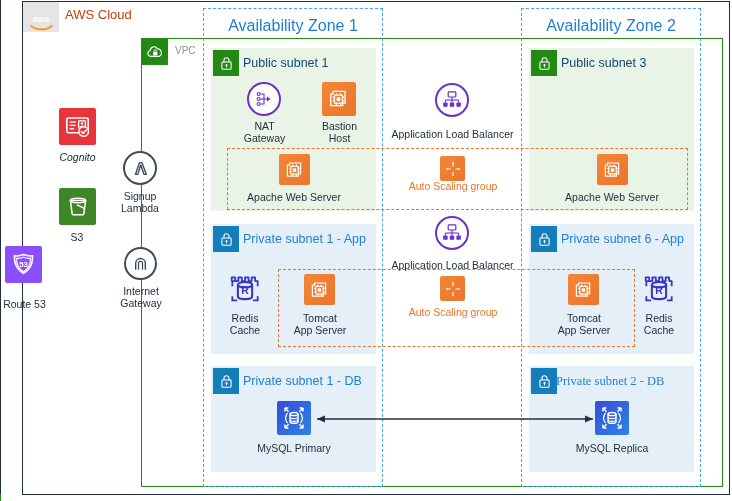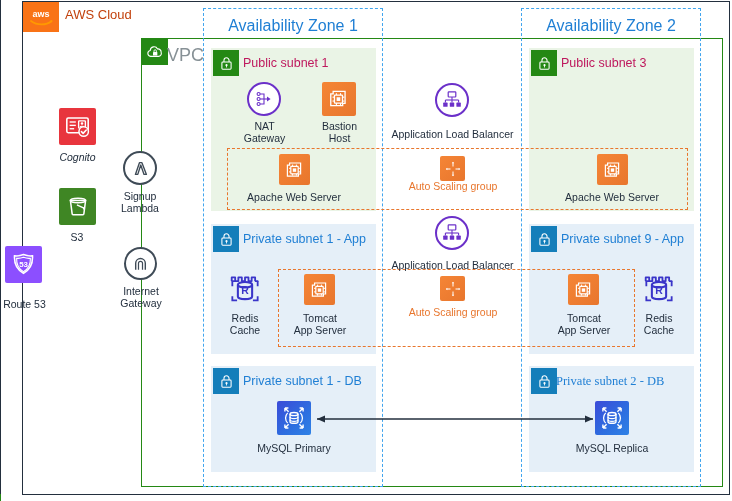--- a/index.html
+++ b/index.html
@@ -3,44 +3,44 @@
 <meta charset="utf-8">
 <style>
   html,body{margin:0;padding:0;background:#ffffff;}
   body{width:732px;height:501px;position:relative;overflow:hidden;
        font-family:"Liberation Sans","DejaVu Sans",sans-serif;color:#232f3e;}
   .abs{position:absolute;}
   .lbl{position:absolute;text-align:center;line-height:1.15;white-space:nowrap;}
 
   
   #aws-cloud-box{left:22px;top:1px;width:708px;height:494px;border:1px solid #232f3e;box-sizing:border-box;}
-  #aws-logo{left:23px;top:2px;width:36px;height:30px;background:#f97316;display:flex;align-items:center;justify-content:center;}
+  #aws-logo{left:23px;top:2px;width:36px;height:30px;background:#e5e5e5;display:flex;align-items:flex-end;justify-content:center;}
   #aws-logo svg{display:block;}
   #aws-cloud-title{left:65px;top:7px;font-size:13px;color:#c2410c;}
 
   #vpc-box{left:141px;top:38px;width:582px;height:449px;border:1.4px solid #248814;box-sizing:border-box;}
   #vpc-icon{left:142px;top:39px;width:26px;height:26px;background:#248814;display:flex;align-items:center;justify-content:center;}
-  #vpc-title{left:167px;top:45px;font-size:18px;color:#879196;}
+  #vpc-title{left:175px;top:45px;font-size:10px;color:#879196;}
 
   .az-box{border:1.6px dashed #41a5ee;box-sizing:border-box;background:transparent;}
   #az1-box{left:203px;top:8px;width:180px;height:479px;}
   #az2-box{left:521px;top:8px;width:180px;height:479px;}
   .az-title{position:absolute;top:17px;width:180px;text-align:center;font-size:16px;color:#1f7fd4;}
   #az1-title{left:203px;}
   #az2-title{left:521px;}
 
   
   .subnet{position:absolute;box-sizing:border-box;}
   .subnet.public{background:#eaf4e6;}
   .subnet.private{background:#e5eff8;}
   .subnet-ico{position:absolute;width:26px;height:26px;display:flex;align-items:center;justify-content:center;}
   .subnet-ico.green{background:#248814;}
   .subnet-ico.blue{background:#147eba;}
   .subnet-title{position:absolute;font-size:12.5px;white-space:nowrap;}
-  .subnet-title.green{color:#be185d;}
+  .subnet-title.green{color:#0c4a6e;}
   .subnet-title.blue{color:#1f7fd4;}
 
   #pub1{left:211px;top:48px;width:165px;height:163px;}
   #pub2{left:529px;top:48px;width:165px;height:163px;}
   #priv1app{left:211px;top:224px;width:165px;height:130px;}
   #priv2app{left:529px;top:224px;width:165px;height:130px;}
   #priv1db{left:211px;top:366px;width:165px;height:106px;}
   #priv2db{left:529px;top:366px;width:165px;height:106px;}
 
   
@@ -306,21 +306,21 @@
 
 <div class="subnet private" id="priv2app"></div>
 <div class="subnet-ico blue" style="left:531px;top:226px;">
   <svg width="17" height="17" viewBox="0 0 24 24">
     <rect x="5.5" y="10" width="13" height="10" rx="1.2" fill="none" stroke="#fff" stroke-width="1.5"></rect>
     <path d="M8.4 10 V7.6 a3.6 3.6 0 0 1 7.2 0 V10" fill="none" stroke="#fff" stroke-width="1.5"></path>
     <circle cx="12" cy="14.3" r="1.5" fill="#fff"></circle>
     <rect x="11.4" y="14.6" width="1.2" height="3" fill="#fff"></rect>
   </svg>
 </div>
-<div class="subnet-title blue" style="left:561px;top:232px;">Private subnet 9 - App</div>
+<div class="subnet-title blue" style="left:561px;top:232px;">Private subnet 6 - App</div>
 
 <div class="plainico" style="left:640px;top:270px;width:38px;height:38px;">
   <svg width="38" height="38" viewBox="0 0 24 24">
     <path d="M3.6 7 v-2.3 h2.2 v2.3 h2 v-2.3 h2.2 v2.3 h2 v-2.3 h2.2 v2.3 h2 v-2.3 h2.2 v2.3" fill="none" stroke="#3a35c9" stroke-width="1.15" stroke-linejoin="round"></path>
     <path d="M3.6 7 h2.2 M18.2 7 h2.2" stroke="#3a35c9" stroke-width="1.15"></path>
     <path d="M4 6.9 v3.4 M20 6.9 v3.4" stroke="#3a35c9" stroke-width="1.15"></path>
     <path d="M4 16.6 v2.6 h3 M20 16.6 v2.6 h-3" fill="none" stroke="#3a35c9" stroke-width="1.15"></path>
     <ellipse cx="12" cy="9.3" rx="4.5" ry="1.7" fill="none" stroke="#3a35c9" stroke-width="1.3"></ellipse>
     <path d="M7.5 9.3 v7.4 a4.5 1.7 0 0 0 9 0 v-7.4" fill="none" stroke="#3a35c9" stroke-width="1.3"></path>
     <text x="12" y="15.4" font-family="Liberation Sans, sans-serif" font-size="6.6" font-weight="bold" fill="#3a35c9" text-anchor="middle">R</text>

